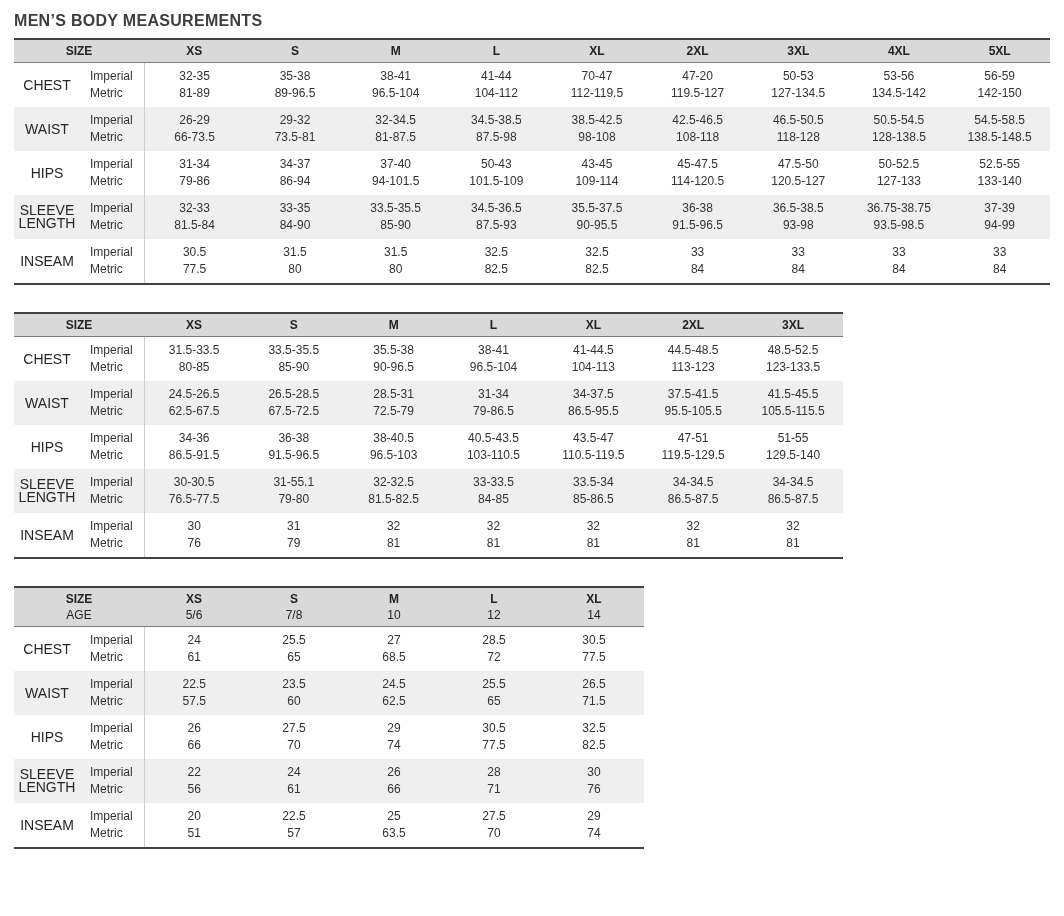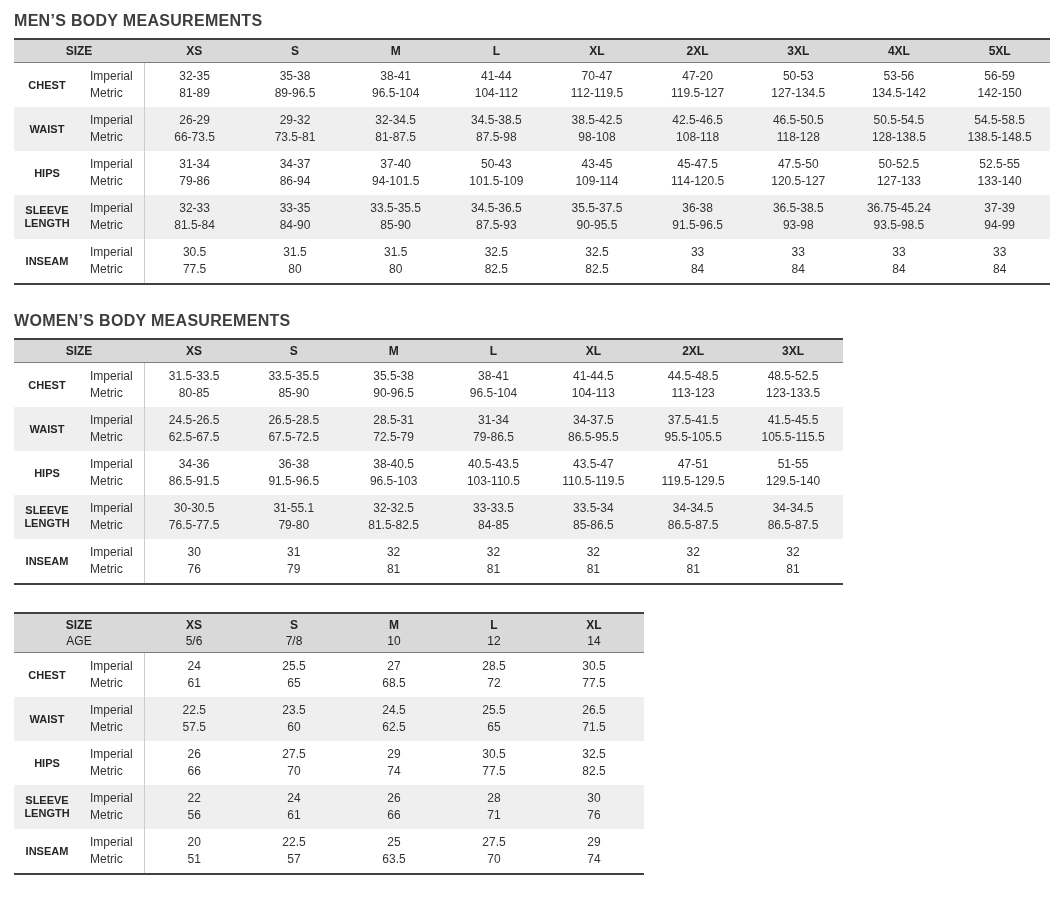--- a/index.html
+++ b/index.html
@@ -49,22 +49,22 @@
 
   tbody th, tbody td {
     padding: 5px 0;
     text-align: center;
     vertical-align: middle;
     font-size: 12px;
     color: #333333;
     font-weight: 400;
   }
   tbody th.row-label {
-    font-size: 11px;
-    font-weight: 700;
+    font-size: 14px;
+    font-weight: 400;
     color: #262626;
     line-height: 13px;
     padding: 5px 2px;
   }
   tbody td.unit-col {
     text-align: left;
     padding-left: 10px;
   }
   tbody td .line, tbody td.unit-col .line { line-height: 17px; }
   tbody tr > *:nth-child(3) { border-left: 1px solid #cccccc; }
@@ -280,21 +280,21 @@
           </td>
           <td>
             <div class="line">36-38</div>
             <div class="line">91.5-96.5</div>
           </td>
           <td>
             <div class="line">36.5-38.5</div>
             <div class="line">93-98</div>
           </td>
           <td>
-            <div class="line">36.75-45.24</div>
+            <div class="line">36.75-38.75</div>
             <div class="line">93.5-98.5</div>
           </td>
           <td>
             <div class="line">37-39</div>
             <div class="line">94-99</div>
           </td>
         </tr>
         <tr>
           <th class="row-label">INSEAM</th>
           <td class="unit-col">
@@ -336,21 +336,20 @@
           <td>
             <div class="line">33</div>
             <div class="line">84</div>
           </td>
         </tr>
       </tbody>
     </table>
 </div>
 
 <div class="section">
-  <h2 class="section-title">WOMEN’S BODY MEASUREMENTS</h2>
   <table class="size-table t-women">
       <colgroup>
         <col style="width: 66px;">
         <col style="width: 64px;">
         <col>
         <col>
         <col>
         <col>
         <col>
         <col>

